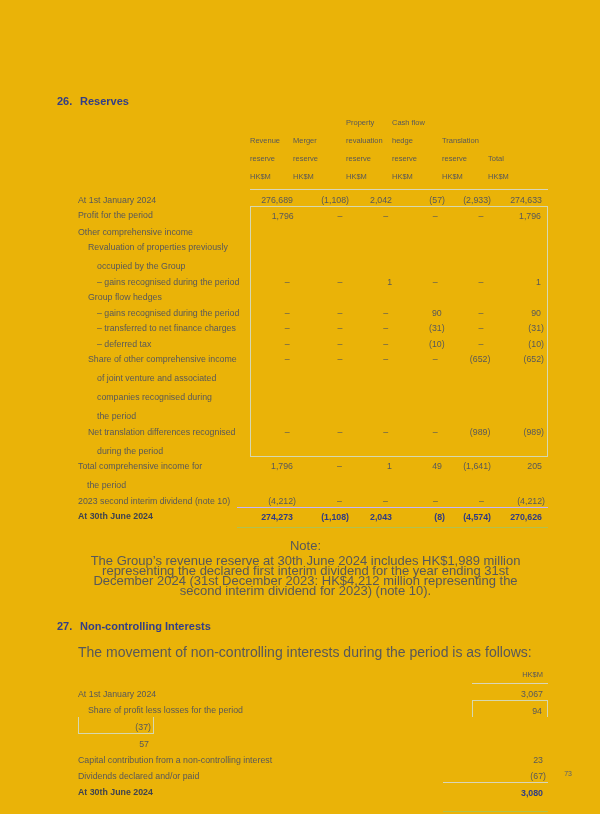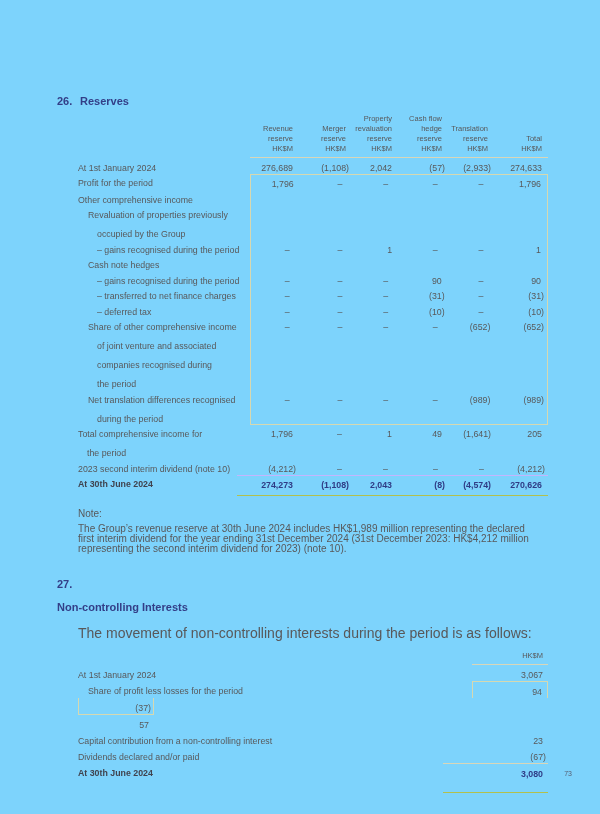--- a/index.html
+++ b/index.html
@@ -3,31 +3,31 @@
 <meta charset="utf-8">
 <style>
   * { box-sizing: border-box; }
   html, body { margin: 0; padding: 0; }
   body {
     width: 600px; height: 814px;
     background: #ffffff;
     font-family: "Liberation Sans", sans-serif;
     color: #58585a;
   }
-  .page { position: relative; width: 600px; height: 814px; overflow: hidden; background:#7dd3fc; padding-top: 95px; }
+  .page { position: relative; width: 600px; height: 814px; overflow: hidden; background:#eab308; padding-top: 95px; }
 
   h2.sec { display: flex; margin: 0 0 0 57px; font-size: 11px; font-weight: bold; color: #333e87; line-height: 13px; }
   h2.sec .num { width: 23px; flex: 0 0 23px; }
 
   
   .tbl26 { margin-left: 78px; width: 470px; }
   .hrow { display: flex; margin-top: 6px; }
   .hspacer { width: 172px; flex: 0 0 172px; }
   .hnums { width: 298px; flex: 0 0 298px; display: flex; align-items: flex-end; border-bottom: 1px solid #d9d6b8; padding-bottom: 3px; }
-  .hcell { font-size: 7.5px; line-height: 10px; text-align: right; white-space: pre-line; color: #58585a; }
+  .hcell { font-size: 7.5px; line-height: 18px; text-align: left; white-space: pre-line; color: #58585a; }
 
   .trow { display: flex; }
   .lbl { width: 172px; flex: 0 0 172px; padding-top: 4.5px; font-size: 8.8px; line-height: 11px; }
   .lbl .ln { white-space: nowrap; }
   .lbl .lnc { padding-left: 9px; margin-top: 8px; }
   .ind1 { padding-left: 10px; }
   .ind2 { padding-left: 19px; }
   .nums { width: 298px; flex: 0 0 298px; display: flex; align-items: flex-start; padding-top: 4.5px; }
   .bx { border-left: 1px solid #d6d8b0; border-right: 1px solid #d6d8b0; }
   .bx-start { border-top: 1px solid #d6d8b0; }
@@ -36,25 +36,25 @@
   .c0 { width: 43px; } .c1 { width: 53px; } .c2 { width: 46px; }
   .c3 { width: 50px; } .c4 { width: 46px; } .c5 { width: 60px; padding-right: 6px; }
   .neg { position: relative; left: 3px; }
   .dash { padding-right: 4px; }
   .trow.total .nums { margin-left: -13px; width: 311px; flex: 0 0 311px; padding-left: 13px;
                       border-top: 1px solid #c4b5fd; border-bottom: 1.5px solid #b2c04e; padding-bottom: 4px; }
   .trow.total .vcell { font-weight: bold; color: #2f3b85; }
   .trow.total .lbl { font-weight: bold; color: #40434f; }
 
   
-  .note { margin: 13px 0 0 78px; width: 455px; font-size: 10px; line-height: 10px; color: #58585a; }
+  .note { margin: 13px 0 0 78px; width: 455px; font-size: 13px; line-height: 10px; color: #58585a; text-align: center; }
   .note .note-label { margin-bottom: 5px; }
 
   
-  h2.sec.s27 { margin-top: 24px; flex-direction: column; }
+  h2.sec.s27 { margin-top: 24px; }
   .intro { margin: 14px 0 0 78px; font-size: 14px; line-height: 11px; color: #58585a; }
   .tbl27 { margin-left: 78px; width: 470px; margin-top: 12px; }
   .hrow27 { display: flex; justify-content: flex-end; }
   .hnums27 { width: 76px; text-align: right; font-size: 7.5px; line-height: 9.5px;
              border-bottom: 1px solid #d9d6b8; padding-bottom: 3px; padding-right: 5px; }
   .trow27 { display: flex; }
   .lbl27 { flex: 1; padding-top: 5px; font-size: 8.8px; line-height: 11px; white-space: nowrap; }
   .i1 { padding-left: 10px; }
   .nums27 { width: 76px; flex: 0 0 76px; padding-top: 5px; text-align: right; font-size: 8.8px; line-height: 11px; padding-right: 5px; }
   .v27 { display: inline-block; }
@@ -163,21 +163,21 @@
             <div class="vcell c0 dash">–</div>
             <div class="vcell c1 dash">–</div>
             <div class="vcell c2">1</div>
             <div class="vcell c3 dash">–</div>
             <div class="vcell c4 dash">–</div>
             <div class="vcell c5">1</div>
           </div>
         </div>
         <div class="trow">
           <div class="lbl ind1">
-            <div class="ln">Cash note hedges</div>
+            <div class="ln">Group flow hedges</div>
           </div>
           <div class="nums bx bx-mid">
             <div class="vcell c0"></div>
             <div class="vcell c1"></div>
             <div class="vcell c2"></div>
             <div class="vcell c3"></div>
             <div class="vcell c4"></div>
             <div class="vcell c5"></div>
           </div>
         </div>

